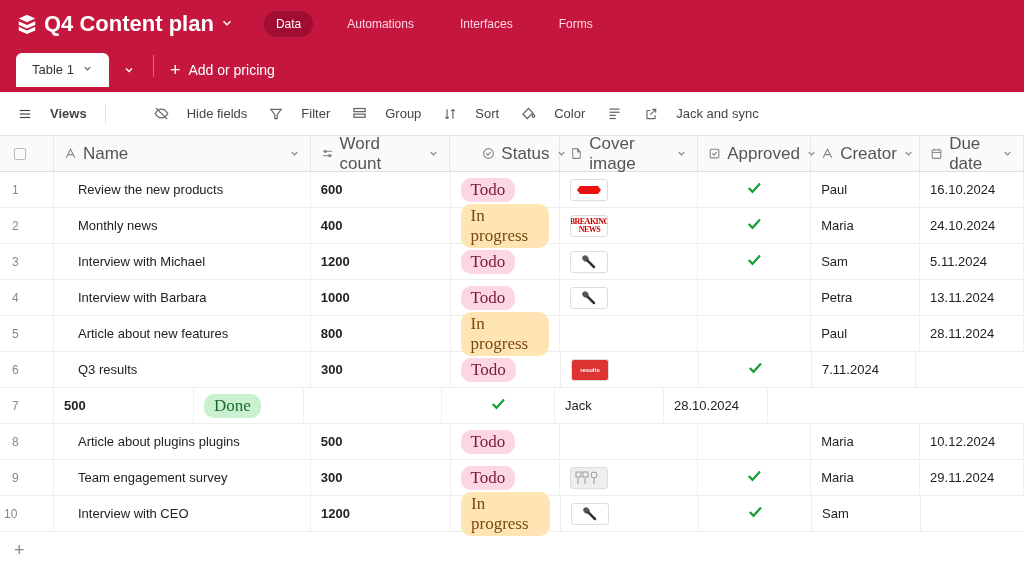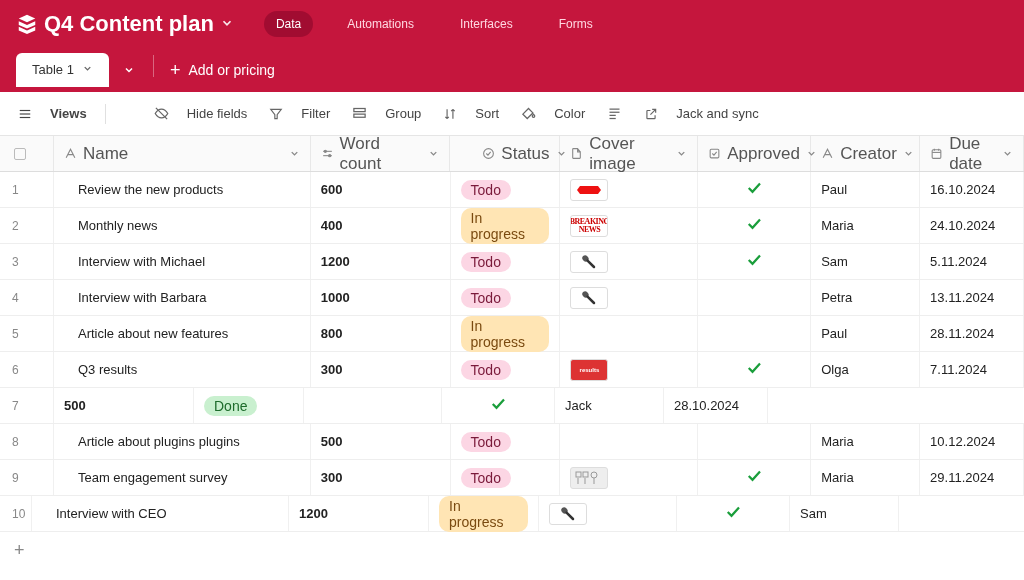--- a/index.html
+++ b/index.html
@@ -43,21 +43,21 @@
 .cell { display: flex; align-items: center; padding: 0 10px; border-right: 1px solid #f0f0f0; font-size: 13px; }
 .cell.rownum { width: 40px; justify-content: center; color: #888; font-size: 12px; }
 .cell.name { width: 257px; padding-left: 24px;}
 .cell.wordcount { width: 140px; font-weight: bold; }
 .cell.status { width: 110px; }
 .cell.cover { width: 138px; }
 .cell.approved { width: 113px; justify-content: center; }
 .cell.creator { width: 109px; }
 .cell.duedate { width: 104px; }
 
-.pill { padding: 2px 10px; border-radius: 10px; font-size: 14px; display: inline-block; }
+.pill { padding: 2px 10px; border-radius: 10px; font-size: 17px; display: inline-block; font-family: Liberation Serif, serif; }
 .pill.todo { background: #fcd6e4; color: #7a1a3a; }
 .pill.inprogress { background: #ffe5b4; color: #7a4a10; }
 .pill.done { background: #c9f0cf; color: #1d6b2b; }
 
 .checkmark { color: #1a9e3b; }
 
 .thumb { width: 38px; height: 22px; border: 1px solid #ddd; border-radius: 3px; display: flex; align-items: center; justify-content: center; font-size: 8px; background: #fff; overflow: hidden; font-weight:700; }
 .thumb.sale { color:#e11; }
 .thumb.breaking { color:#c00; line-height: .9; text-align:center; font-family: serif; letter-spacing:-.5px;}
 .thumb.mic { }
@@ -354,21 +354,20 @@
         <span class="pill todo">Todo</span>
       </div>
       <div class="cell cover">
         <div class="thumb results">results</div>
       </div>
       <div class="cell approved">
         <span class="checkmark"><svg width="18" height="18" viewBox="0 0 24 24" fill="none" stroke="currentColor" stroke-width="3">
             <polyline points="5 12 10 17 20 6"></polyline>
           </svg></span>
       </div>
-      <div class="cell creator">Olga</div>
       <div class="cell duedate">7.11.2024</div>
     </div>
     <div class="row">
       <div class="cell rownum" style="width:54px;justify-content:flex-start;padding-left:12px">7</div>
       <div class="cell wordcount">500</div>
       <div class="cell status">
         <span class="pill done">Done</span>
       </div>
       <div class="cell cover"></div>
       <div class="cell approved">
@@ -412,21 +411,21 @@
       </div>
       <div class="cell approved">
         <span class="checkmark"><svg width="18" height="18" viewBox="0 0 24 24" fill="none" stroke="currentColor" stroke-width="3">
             <polyline points="5 12 10 17 20 6"></polyline>
           </svg></span>
       </div>
       <div class="cell creator">Maria</div>
       <div class="cell duedate">29.11.2024</div>
     </div>
     <div class="row">
-      <div class="cell rownum" style="width:32px;justify-content:flex-start;padding-left:12px">10</div>
+      <div class="cell rownum" style="width:54px;justify-content:flex-start;padding-left:4px">10</div>
       <div class="cell name">Interview with CEO</div>
       <div class="cell wordcount">1200</div>
       <div class="cell status">
         <span class="pill inprogress">In progress</span>
       </div>
       <div class="cell cover">
         <div class="thumb mic">
           <svg width="20" height="14" viewBox="0 0 24 14">
             <ellipse cx="6" cy="7" rx="4" ry="3.5" fill="#555"></ellipse>
             <rect x="8" y="5.5" width="14" height="3" fill="#333" rx="1.5"></rect>

